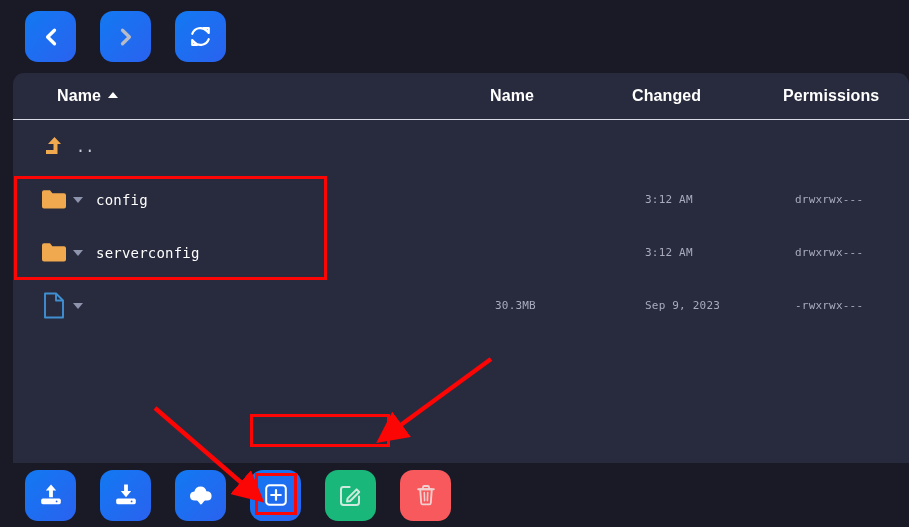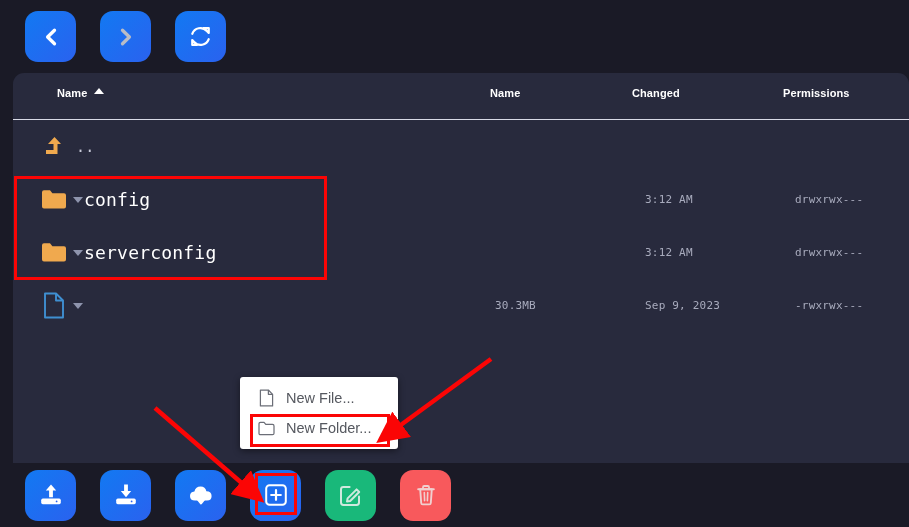--- a/index.html
+++ b/index.html
@@ -55,21 +55,21 @@
   .panel-header {
     position: relative;
     height: 47px;
     border-bottom: 1.5px solid #d8dae6;
     box-sizing: border-box;
   }
   .col {
     position: absolute;
     top: 14px;
     color: #ffffff;
-    font-size: 11px;
+    font-size: 16px;
     font-weight: bold;
     letter-spacing: 0.1px;
   }
   .col-name  { left: 44px; }
   .col-size  { left: 477px; }
   .col-chg   { left: 619px; }
   .col-perm  { left: 770px; text-align: center; }
   .sort-arrow {
     display: inline-block;
     margin-left: 7px;
@@ -100,24 +100,24 @@
   .caret {
     position: absolute;
     left: 60px;
     width: 0; height: 0;
     border-left: 5px solid transparent;
     border-right: 5px solid transparent;
     border-top: 6px solid #8e94ad;
   }
   .row-name {
     position: absolute;
-    left: 71px;
+    left: 83px;
     color: #ffffff;
     font-family: "DejaVu Sans Mono", monospace;
-    font-size: 18px;
+    font-size: 14px;
     letter-spacing: 0.2px;
   }
   .row-name.updir {
     left: 63px;
     color: #c9ccda;
     font-size: 15px;
   }
   .cell {
     position: absolute;
     color: #a8abbd;
@@ -312,39 +312,20 @@
         <span class="cell cell-size">30.3MB</span>
         <span class="cell cell-chg">Sep 9, 2023</span>
         <span class="cell cell-perm">-rwxrwx---</span>
       </div>
 
     </div>
   </div>
 
   <div class="hl-rows"></div>
 
-  <div class="ctx-menu">
-    <div class="ctx-item">
-      <span class="ctx-icon">
-        <svg width="15" height="18" viewBox="0 0 16 19">
-          <path d="M1.5 1 L10 1 L14.5 5.6 L14.5 18 L1.5 18 Z" fill="none" stroke="#6b6e77" stroke-width="1.3" stroke-linejoin="round"></path>
-          <path d="M10 1 L10 5.6 L14.5 5.6" fill="none" stroke="#6b6e77" stroke-width="1.3" stroke-linejoin="round"></path>
-        </svg>
-      </span>
-      <span>New File...</span>
-    </div>
-    <div class="ctx-item">
-      <span class="ctx-icon">
-        <svg width="17" height="15" viewBox="0 0 18 16">
-          <path d="M1 3 Q1 1.4 2.6 1.4 L6.4 1.4 L8.2 3.6 L15.4 3.6 Q17 3.6 17 5.2 L17 13 Q17 14.6 15.4 14.6 L2.6 14.6 Q1 14.6 1 13 Z" fill="none" stroke="#6b6e77" stroke-width="1.3" stroke-linejoin="round"></path>
-        </svg>
-      </span>
-      <span>New Folder...</span>
-    </div>
-  </div>
   <div class="hl-ctx"></div>
 
   <div class="bottom-toolbar">
 
     <button class="act-btn act-blue">
       <svg width="26" height="26" viewBox="0 0 26 26">
         <path d="M13 2.5 L18.2 8.6 L14.9 8.6 L14.9 15.2 L11.1 15.2 L11.1 8.6 L7.8 8.6 Z" fill="#ffffff"></path>
         <rect x="3.2" y="16.6" width="19.6" height="5.6" rx="1.6" fill="#ffffff"></rect>
         <circle cx="18.6" cy="19.4" r="0.9" fill="#2a62ef"></circle>
       </svg>

